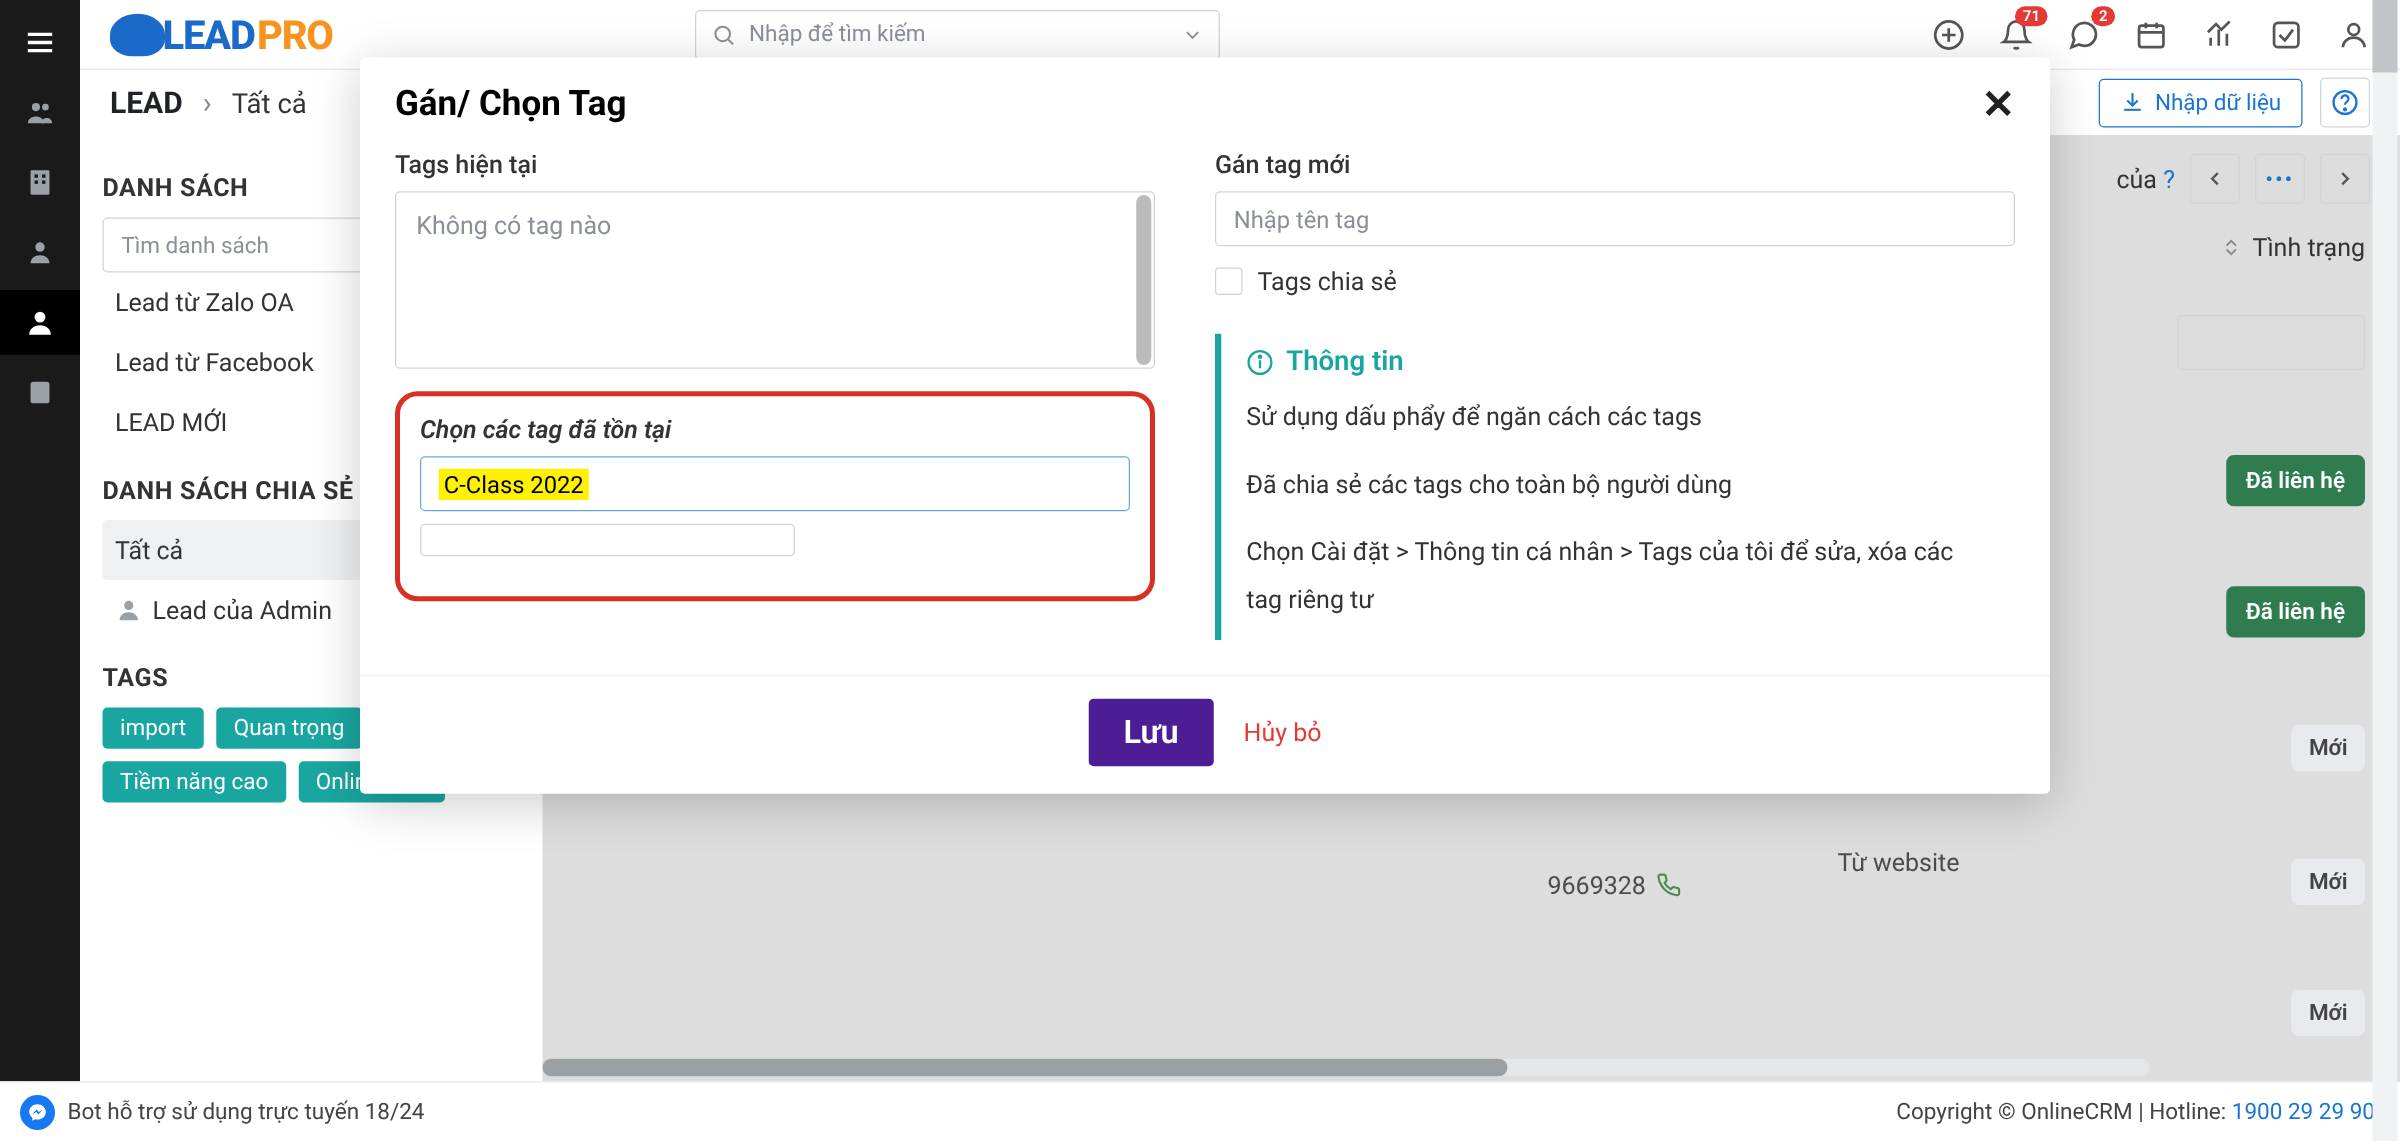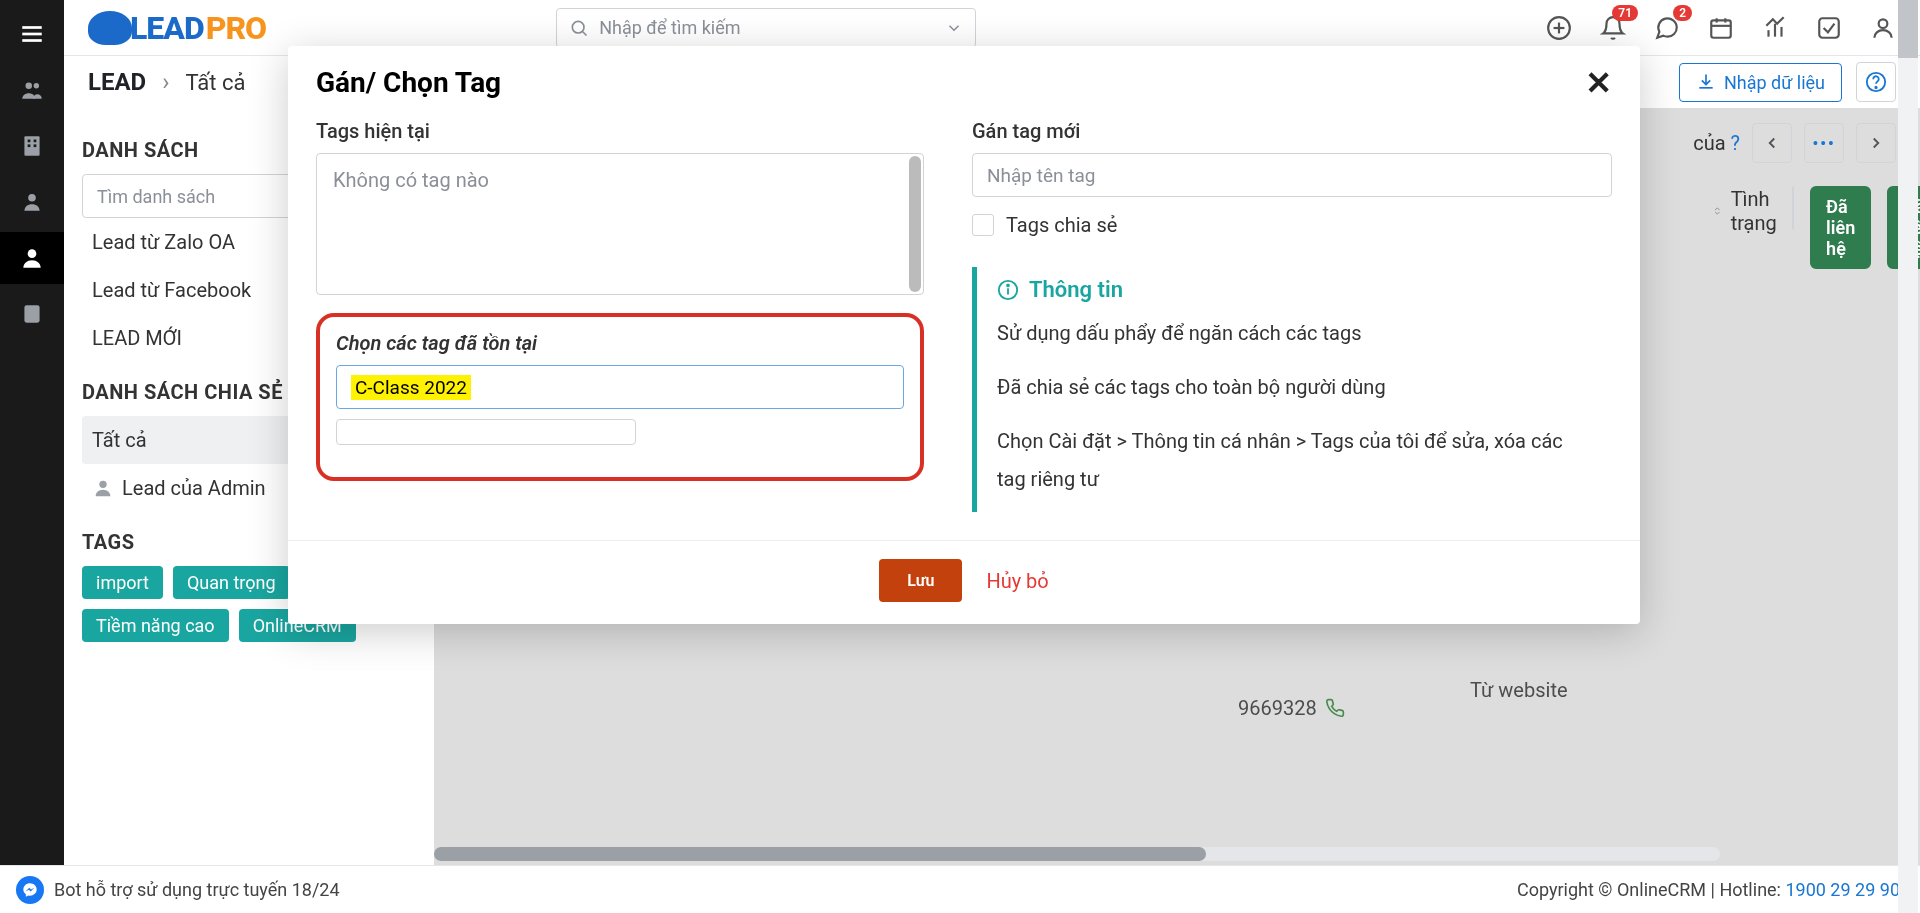--- a/index.html
+++ b/index.html
@@ -204,21 +204,21 @@
 .tag-chip {
   background: #1aa6a0; color: #fff;
   padding: 6px 14px; border-radius: 4px; font-size: 18px;
   cursor: pointer;
 }
 
 .status-col {
   position: absolute;
   right: 28px; top: 186px;
   width: 180px;
-  display: flex; flex-direction: row; gap: 8px;
+  display: flex; flex-direction: column; gap: 8px;
 }
 .status-head {
   font-size: 20px; color: #333;
   display: flex; align-items: center; gap: 8px;
   justify-content: flex-end;
   margin-bottom: 34px;
 }
 .status-head svg { width: 18px; height: 18px; }
 .status-blank {
   height: 44px; border: 1px solid #d0d4d9; border-radius: 4px;
@@ -383,23 +383,23 @@
 .info-title svg { width: 22px; height: 22px; }
 .info-line { font-size: 20px; color: #333; line-height: 1.9; }
 
 .modal-foot {
   border-top: 1px solid #eee;
   padding: 18px 0 22px;
   display: flex; align-items: center; justify-content: center;
   gap: 24px;
 }
 .btn-primary {
-  background: #c2410c; color: #fff;
+  background: #4c1d95; color: #fff;
   border-radius: 4px; padding: 12px 28px;
-  font-size: 16px; font-weight: 600; cursor: pointer;
+  font-size: 26px; font-weight: 600; cursor: pointer;
 }
 .btn-cancel {
   color: #e53935; font-size: 20px; cursor: pointer;
 }
 
 .vscroll {
   position: absolute;
   right: 2px; top: 0; bottom: 0; width: 20px;
   background: #f1f2f4;
 }

